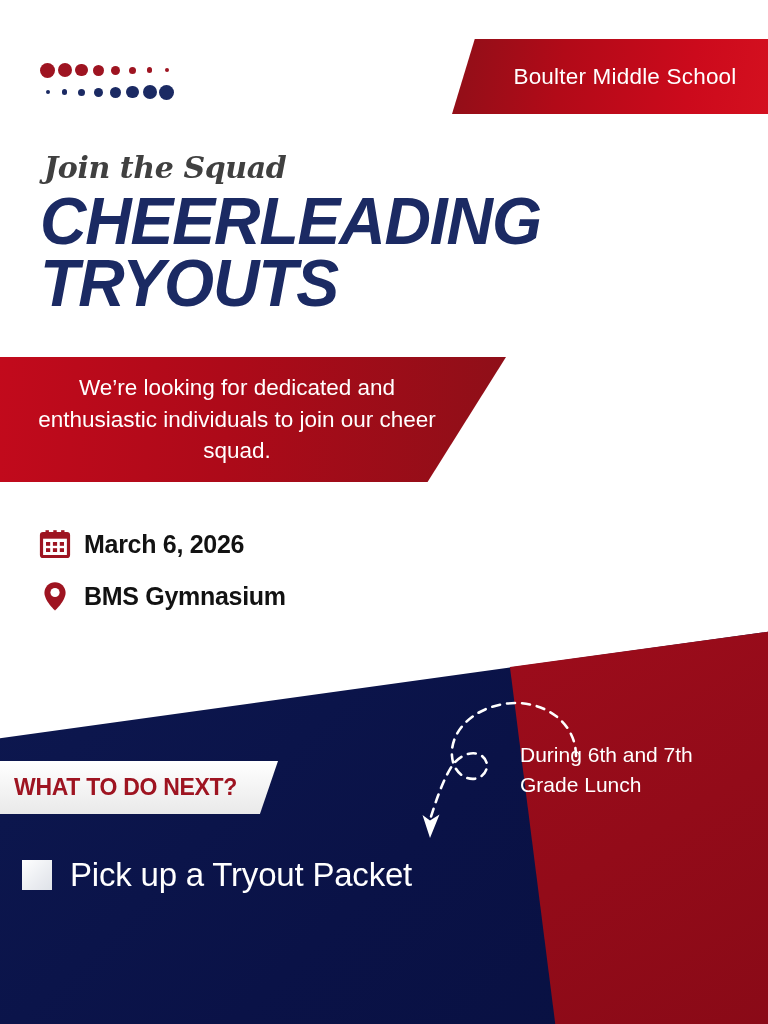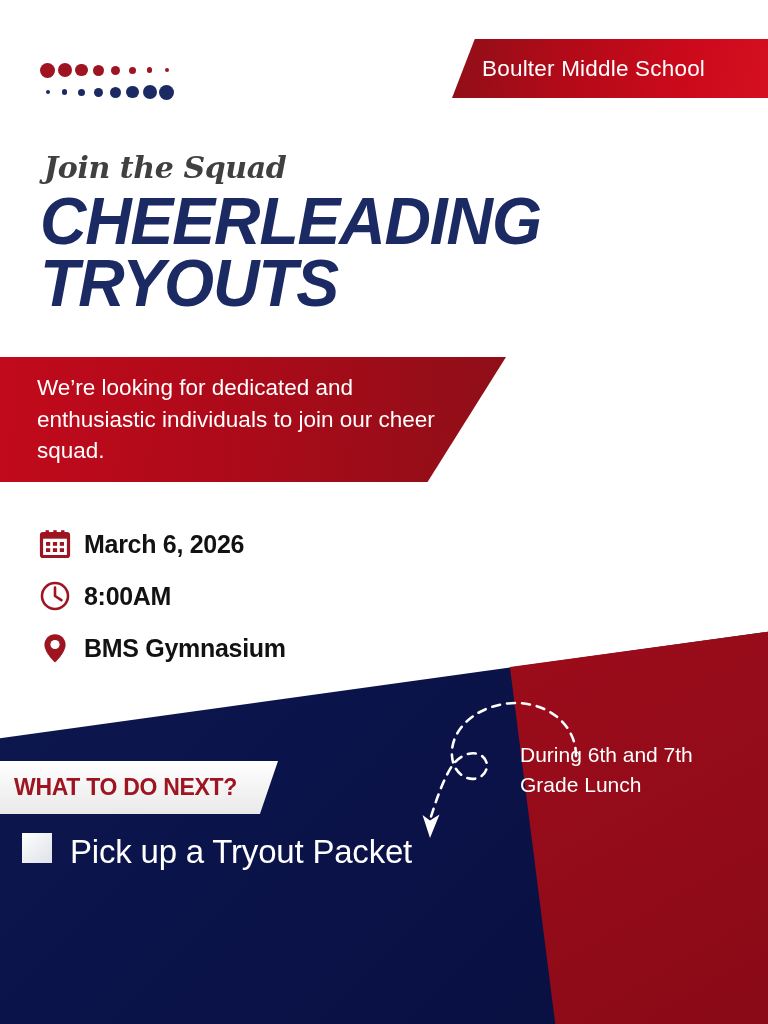--- a/index.html
+++ b/index.html
@@ -15,24 +15,24 @@
     background:#ffffff;
     overflow:hidden;
   }
 
   
   #logo{ position:absolute; left:40px; top:58px; width:140px; height:46px; }
   .dot{ position:absolute; border-radius:50%; }
 
   
   #school-banner{
-    position:absolute; left:452px; top:39px; width:316px; height:59px;
+    position:absolute; left:452px; top:39px; width:316px; height:75px;
     background:linear-gradient(100deg,#8f0f18 0%, #b20a18 35%, #cc0a1c 75%, #d4101f 100%);
     clip-path:polygon(7.2%  0%, 100% 0%, 100% 100%, 0% 100%);
-    display:flex; align-items:center; justify-content:flex-start;
+    display:flex; align-items:center; justify-content:center;
   }
   #school-banner .label{
     color:#ffffff; font-size:22.5px; font-weight:400; letter-spacing:.2px;
     margin-left:30px; white-space:nowrap;
   }
 
   
   #eyebrow{
     position:absolute; left:44px; top:150px;
     color:#404040; font-size:30px; font-weight:bold; font-style:italic;
@@ -49,21 +49,21 @@
 
   
   #desc-banner{
     position:absolute; left:0px; top:357px; width:506px; height:125px;
     background:linear-gradient(95deg,#c20a1c 0%, #ad0a19 45%, #8e0f18 100%);
     clip-path:polygon(0% 0%, 100% 0%, 84.5% 100%, 0% 100%);
     display:flex; align-items:center;
   }
   #desc-banner .text{
     color:#ffffff; font-size:22.5px; line-height:1.42; font-weight:400;
-    margin-left:37px; width:400px;
+    margin-left:37px; width:400px;text-align:center;
   }
 
   
   #details{ position:absolute; left:38px; top:518px; width:420px; }
   .detail-row{ display:flex; align-items:center; height:52px; }
   .detail-icon{ width:34px; height:34px; flex:0 0 34px; margin-right:12px;
                 display:flex; align-items:center; justify-content:center; }
   .detail-text{ color:#121212; font-size:25px; font-weight:bold; letter-spacing:-.3px;
                 white-space:nowrap; }
 
@@ -96,21 +96,21 @@
     clip-path:polygon(0% 0%, 100% 0%, 93.5% 100%, 0% 100%);
     display:flex; align-items:center;
   }
   #next-banner .label{
     color:#9e1421; font-size:23px; font-weight:bold; letter-spacing:-.3px;
     margin-left:14px; white-space:nowrap;
   }
 
   
   #checklist{ position:absolute; left:22px; top:833px; width:520px; }
-  .check-row{ display:flex; height:84px; }
+  .check-row{ display:flex; align-items:center; height:84px; }
   .checkbox{
     width:30px; height:30px; flex:0 0 30px; margin-right:18px;
     background:linear-gradient(135deg,#ffffff 0%, #eceef2 55%, #dfe2e8 100%);
   }
   .check-label{
     color:#ffffff; font-size:33px; font-weight:300; letter-spacing:-.2px;
     white-space:nowrap;
   }
 </style>
 </head>
@@ -168,29 +168,20 @@
             <rect x="20.8" y="14" width="4.2" height="3.8"></rect>
             <rect x="7" y="20.2" width="4.2" height="3.8"></rect>
             <rect x="13.9" y="20.2" width="4.2" height="3.8"></rect>
             <rect x="20.8" y="20.2" width="4.2" height="3.8"></rect>
           </g>
         </svg>
       </span>
       <span class="detail-text">March 6, 2026</span>
     </div>
 
-    <div class="detail-row">
-      <span class="detail-icon">
-        <svg width="32" height="32" viewBox="0 0 32 32">
-          <circle cx="16" cy="16" r="13" fill="none" stroke="#9e1421" stroke-width="2.6"></circle>
-          <path d="M16 7.5 L16 16 L22.4 20.2" fill="none" stroke="#9e1421" stroke-width="2.6" stroke-linecap="round" stroke-linejoin="round"></path>
-        </svg>
-      </span>
-      <span class="detail-text">8:00AM</span>
-    </div>
 
     <div class="detail-row">
       <span class="detail-icon">
         <svg width="32" height="32" viewBox="0 0 32 32">
           <path d="M16 2.2 C10.1 2.2 5.4 6.9 5.4 12.8 C5.4 20.8 16 30.6 16 30.6 C16 30.6 26.6 20.8 26.6 12.8 C26.6 6.9 21.9 2.2 16 2.2 Z" fill="#9e1421"></path>
           <circle cx="16" cy="12.5" r="4.6" fill="#ffffff"></circle>
         </svg>
       </span>
       <span class="detail-text">BMS Gymnasium</span>
     </div>

